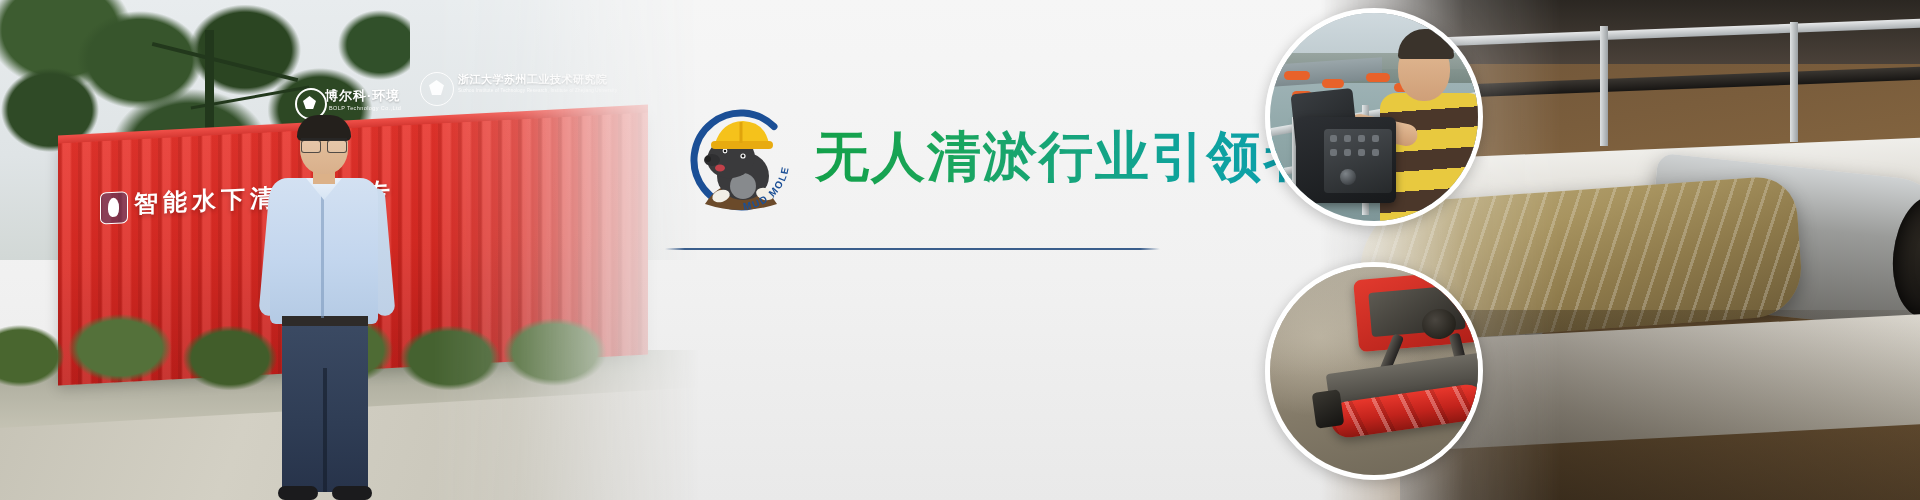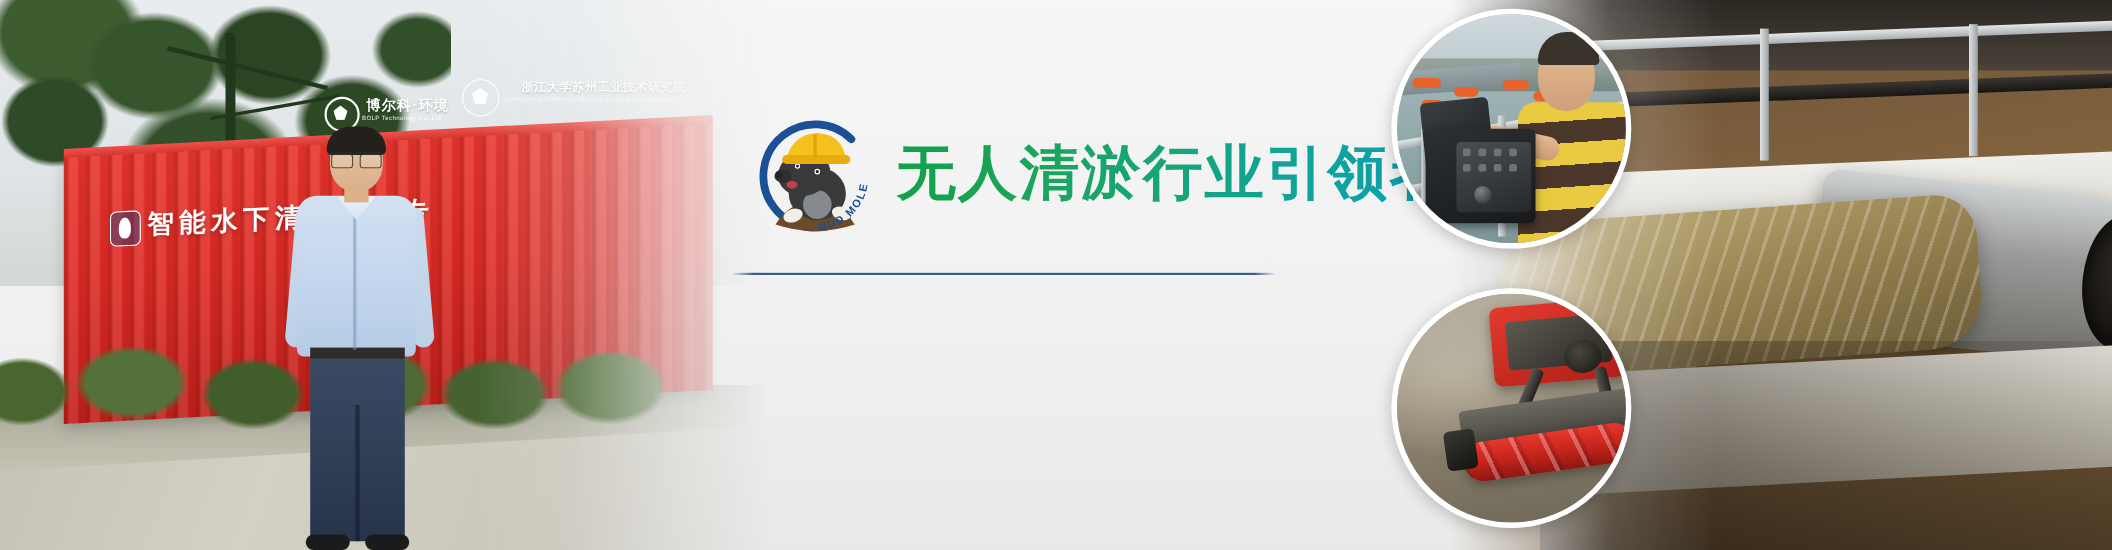--- a/index.html
+++ b/index.html
@@ -35,31 +35,31 @@
         rgba(0,0,0,.06) 14px, rgba(0,0,0,.06) 20px),
       linear-gradient(180deg,#e8342c 0%,#dd2a23 48%,#c21f1b 100%);
     transform:skewY(-3.0deg);box-shadow:0 4px 14px rgba(0,0,0,.18);}
   .lp-ctop{position:absolute;left:58px;top:120px;width:590px;height:14px;
     background:linear-gradient(180deg,#f0514a,#d42b25);transform:skewY(-3.0deg);}
   .lp-logo1{position:absolute;left:295px;top:86px;width:120px;height:34px;}
   .lp-logo1 .mark{position:absolute;left:0;top:2px;width:28px;height:28px;border-radius:50%;
     border:2px solid #fff;}
   .lp-logo1 .mark:after{content:"";position:absolute;left:6px;top:6px;width:13px;height:13px;
     background:#fff;clip-path:polygon(50% 0,100% 38%,78% 100%,22% 100%,0 38%);}
-  .lp-t1{position:absolute;left:38px;top:1px;color:#fff;font-size:13px;font-weight:bold;
+  .lp-t1{position:absolute;left:30px;top:1px;color:#fff;font-size:13px;font-weight:bold;
     letter-spacing:1px;white-space:nowrap;text-shadow:0 1px 2px rgba(0,0,0,.25);}
   .lp-t1s{position:absolute;left:34px;top:19px;color:rgba(255,255,255,.92);font-size:5.5px;
     letter-spacing:.4px;white-space:nowrap;}
   .lp-logo2{position:absolute;left:420px;top:70px;width:190px;height:40px;}
   .lp-logo2 .mark2{position:absolute;left:0;top:2px;width:32px;height:32px;border-radius:50%;
     border:1.5px solid rgba(255,255,255,.9);}
   .lp-logo2 .mark2:after{content:"";position:absolute;left:8px;top:7px;width:15px;height:15px;
     background:rgba(255,255,255,.92);clip-path:polygon(50% 0,100% 35%,80% 100%,20% 100%,0 35%);}
   .lp-t2{position:absolute;left:38px;top:2px;color:#fff;font-size:11px;font-weight:bold;
-    letter-spacing:.5px;white-space:nowrap;text-shadow:0 1px 2px rgba(0,0,0,.22);margin-left:16px;}
+    letter-spacing:.5px;white-space:nowrap;text-shadow:0 1px 2px rgba(0,0,0,.22);}
   .lp-t2s{position:absolute;left:38px;top:18px;color:rgba(255,255,255,.85);font-size:4.5px;
     letter-spacing:.2px;white-space:nowrap;}
   .lp-slogan{position:absolute;left:100px;top:178px;width:460px;height:40px;transform:skewY(-2.6deg);}
   .lp-slogan .badge{position:absolute;left:0;top:4px;width:26px;height:30px;border-radius:6px;
     border:1.5px solid #fff;background:rgba(30,60,120,.45);}
   .lp-slogan .badge:after{content:"";position:absolute;left:7px;top:5px;width:11px;height:19px;
     background:#fff;border-radius:50% 50% 40% 40%;}
   .lp-stext{position:absolute;left:34px;top:1px;color:#fff;font-size:24px;font-weight:bold;
     letter-spacing:5px;white-space:nowrap;text-shadow:0 2px 4px rgba(0,0,0,.25);}
   .lp-ground{position:absolute;left:0;bottom:0;width:700px;height:150px;

